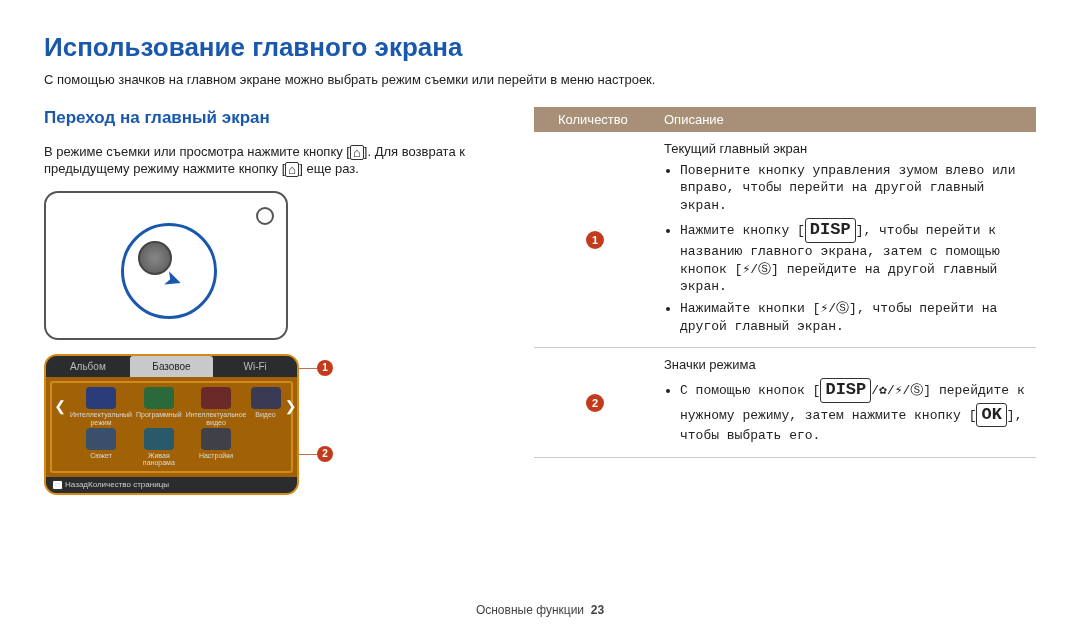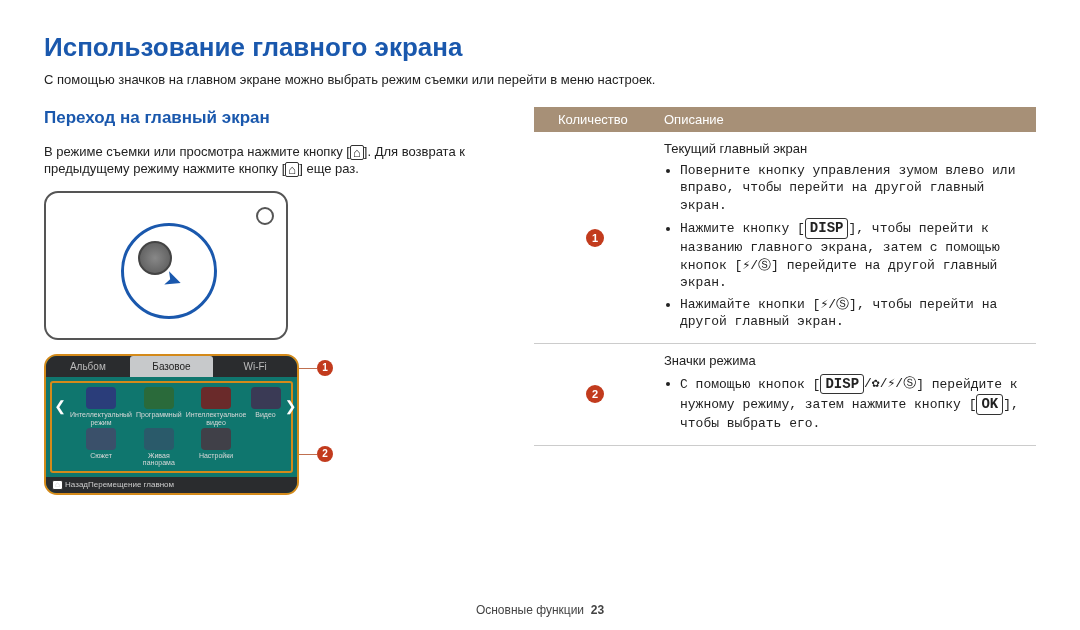--- a/index.html
+++ b/index.html
@@ -94,21 +94,21 @@
 
   
   .shot-wrap {
     position: relative;
     width: 255px;
     margin-top: 6px;
   }
   .shot {
     border: 2px solid #d48a1a;
     border-radius: 13px;
-    background: #0f766e;
+    background: #a16207;
     color: #eee;
     font-size: 9px;
     overflow: hidden;
   }
   .tabs {
     display:flex;
     background:#2a2c2e;
   }
   .tabs > div {
     flex:1;
@@ -218,21 +218,21 @@
     line-height:18px;
     font-weight:bold;
   }
   ul { margin:4px 0 0 0; padding-left:16px;font-family:Liberation Mono, monospace; }
   li { margin-bottom:4px; }
   .btn {
     display:inline-block;
     border:1px solid #333;
     border-radius:3px;
     padding:0 4px;
-    font-size:14px;
+    font-size:17px;
     font-weight:bold;
     vertical-align: middle;
     background:#fff;
   }
   .footer {
     position:absolute;
     bottom:12px;
     left:0; right:0;
     text-align:center;
     font-size:12px;
@@ -306,21 +306,21 @@
               <div class="app">
                 <div class="ico" style="background:#404048"></div>
                 <div class="lbl">Настройки</div>
               </div>
               <div></div>
                 <div></div>
             </div>
           </div>
           <div class="bbar">
             <span><span class="icon-box">⌂</span> <span>Назад</span></span>
-            <span>Перемещение главном</span>
+            <span>Количество страницы</span>
           </div>
         </div>
       </div>
     </div>
 
     <div class="right">
       <table class="tbl">
         <thead>
           <tr>
             <th>Количество</th>

